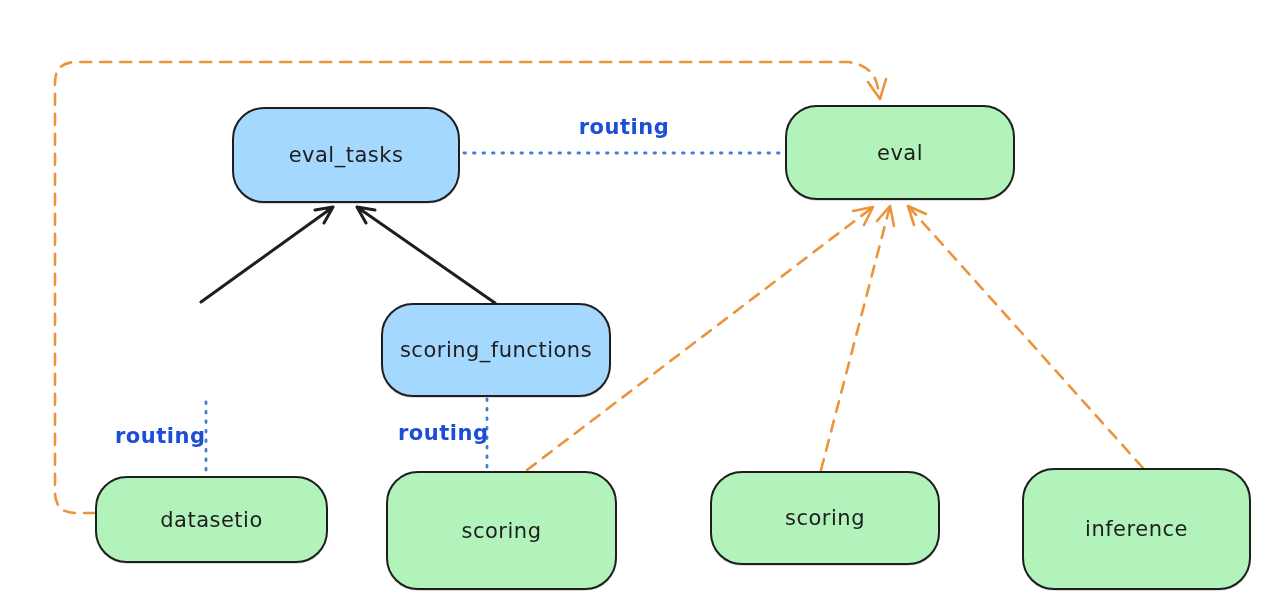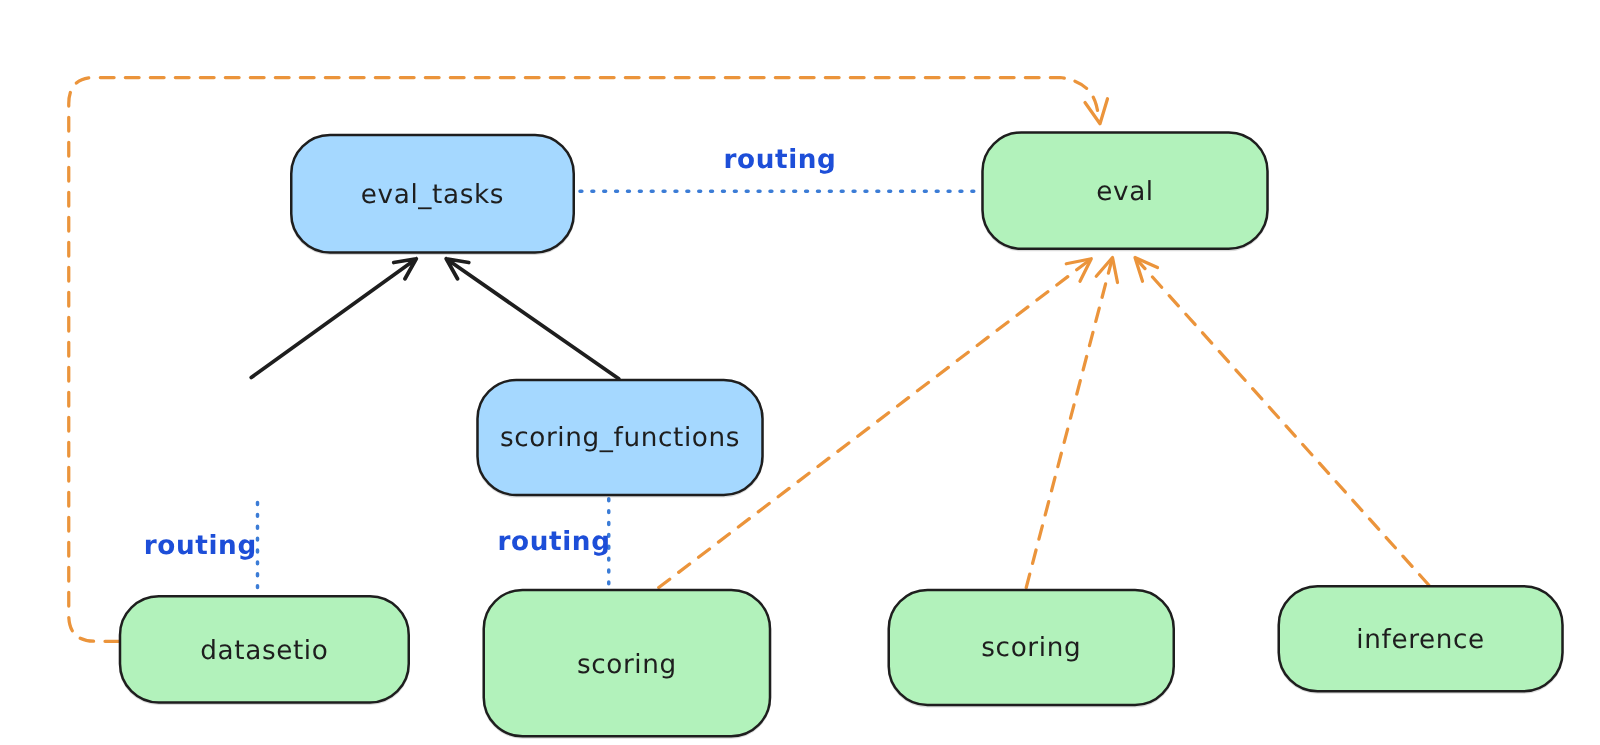--- a/index.html
+++ b/index.html
@@ -91,21 +91,21 @@
   </div>
 
   <div class="node node-green" style="left:386px; top:471px; width:231px; height:119px;">
     <span>scoring</span>
   </div>
 
   <div class="node node-green" style="left:710px; top:471px; width:230px; height:94px;">
     <span>scoring</span>
   </div>
 
-  <div class="node node-green" style="left:1022px; top:468px; width:229px; height:86px;justify-content:center;">
+  <div class="node node-green" style="left:1022px; top:468px; width:229px; height:122px;justify-content:center;">
     <span>inference</span>
   </div>
 
   <div class="edge-label" style="left:578px; top:115px; width:92px;">routing</div>
 
   <div class="edge-label" style="left:115px; top:424px; width:82px;">routing</div>
 
   <div class="edge-label" style="left:398px; top:421px; width:82px;">routing</div>
 
 </div>

